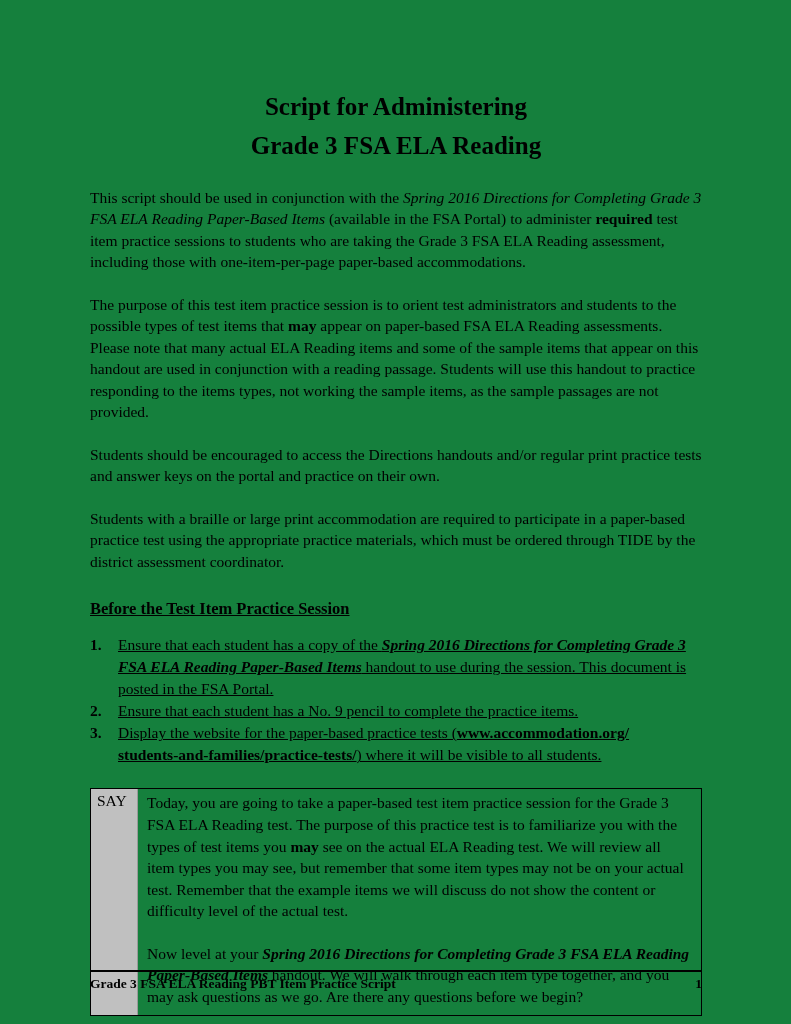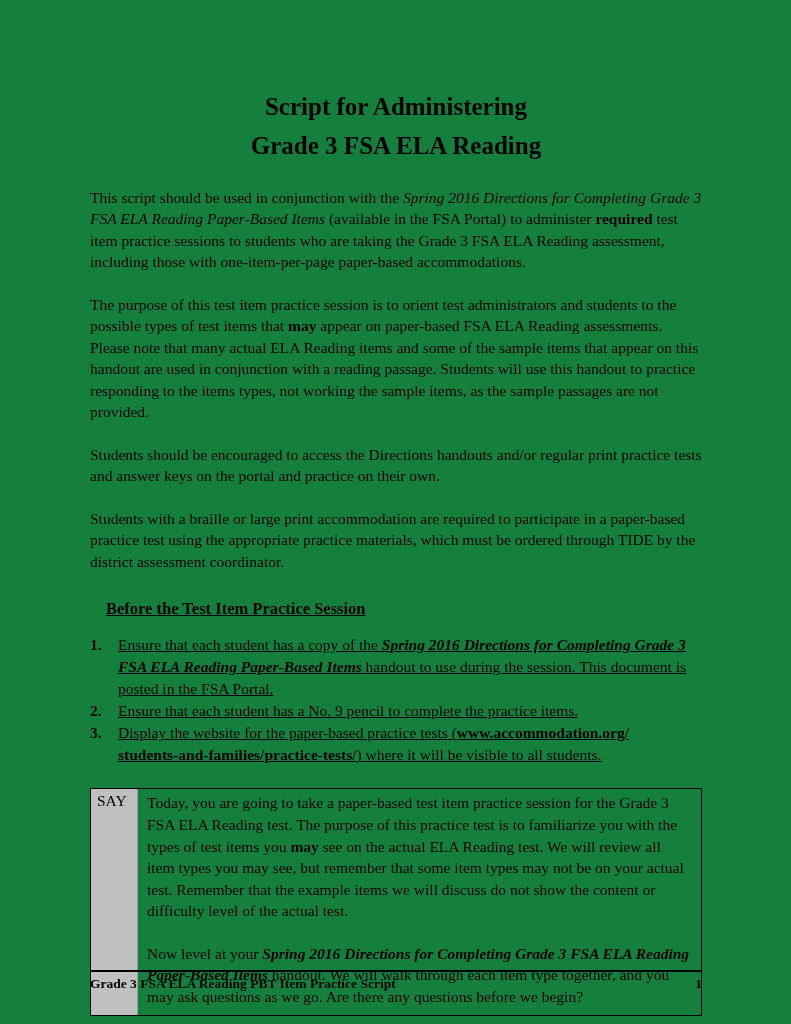--- a/index.html
+++ b/index.html
@@ -31,21 +31,20 @@
     text-align: left;
   }
   .run-b { font-weight: bold; }
   .run-i { font-style: italic; }
   .run-bi { font-weight: bold; font-style: italic; }
   .section-heading {
     margin-top: 27px;
     font-size: 16.5px;
     font-weight: bold;
     text-decoration: underline;
-    margin-left: 16px;
   }
   .olist {
     margin-top: 15px;
     font-size: 15.5px;
     line-height: 1.42;
   }
   .olist-item { display: flex; }
   .olist-num {
     flex: 0 0 28px;
     font-weight: bold;

